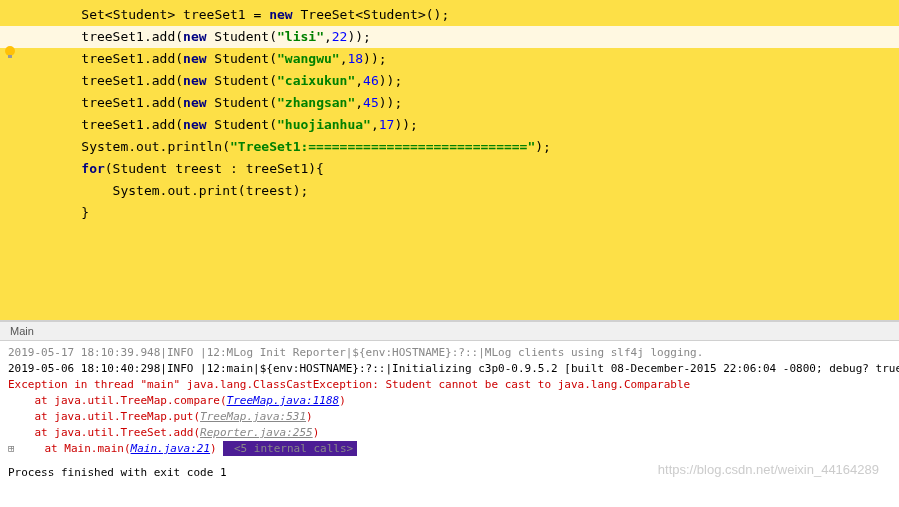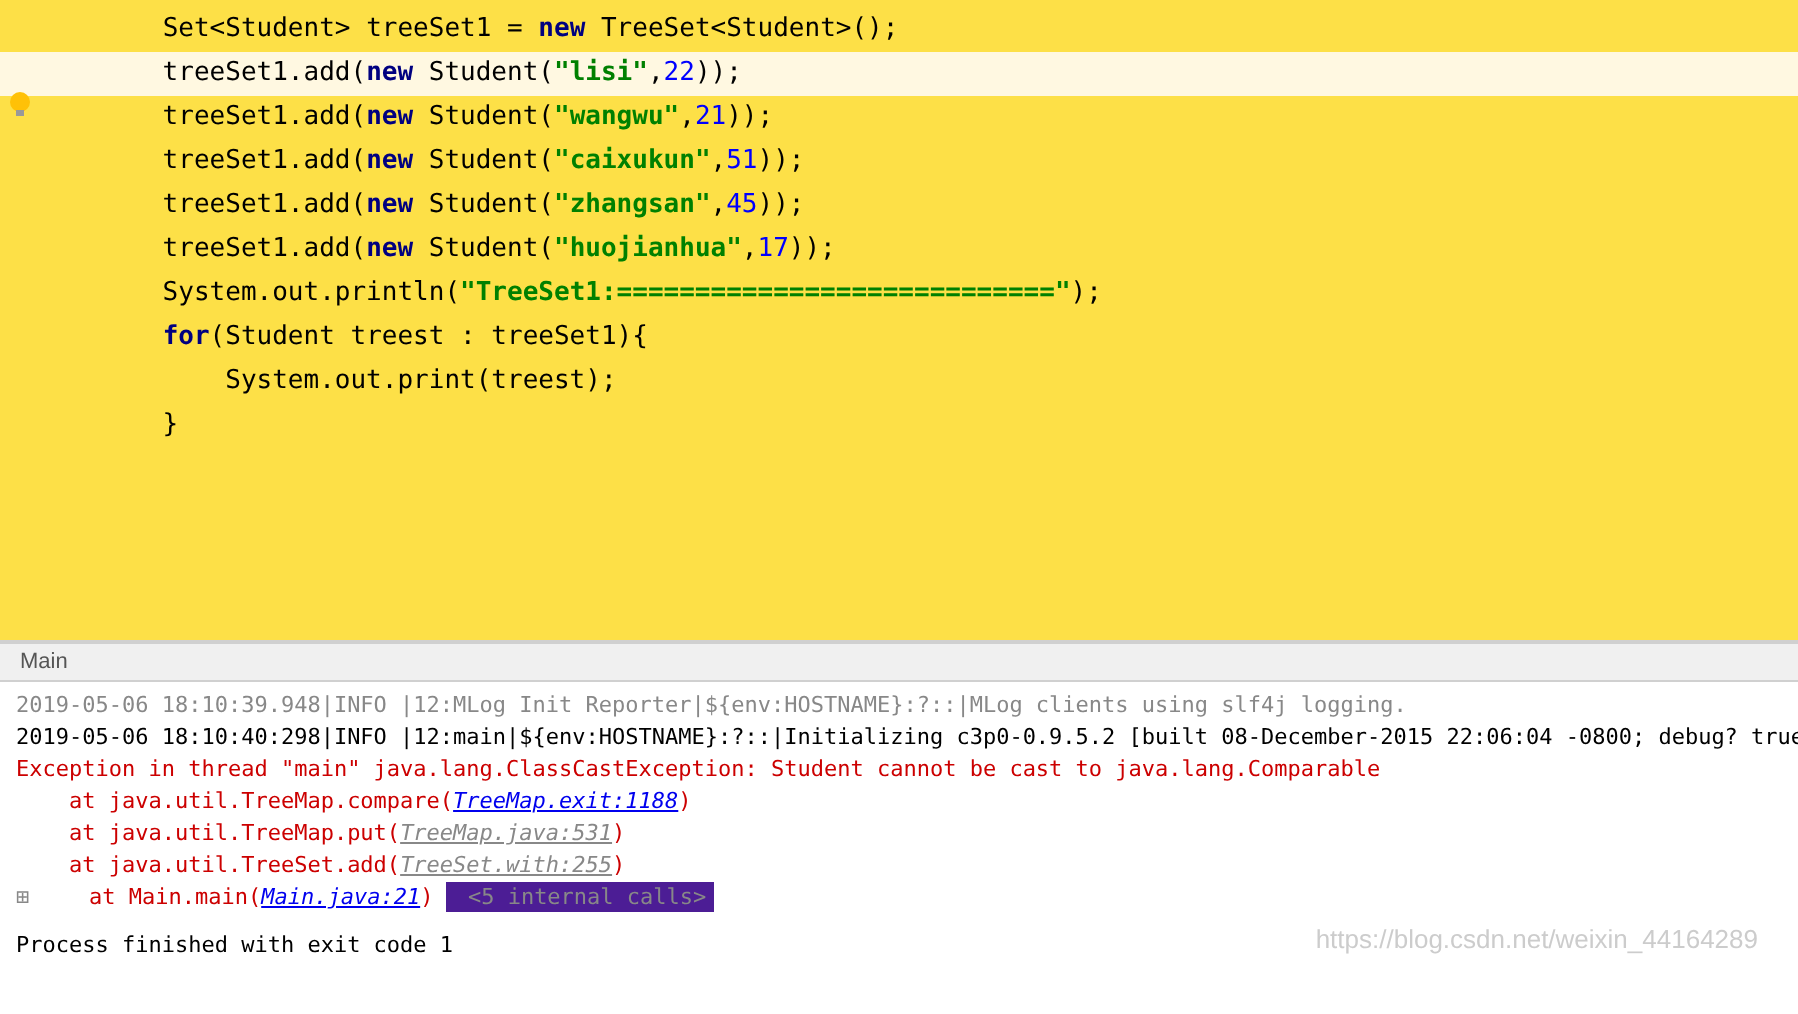--- a/index.html
+++ b/index.html
@@ -37,43 +37,43 @@
   <div class="highlighted-line"></div>
   <div class="bulb-icon">
     <svg viewBox="0 0 16 16">
         <circle cx="8" cy="7" r="5" fill="#ffc107"></circle>
         <rect x="6" y="11" width="4" height="3" fill="#999"></rect>
       </svg>
   </div>
   <div class="code-content" id="code-lines">
       <div class="code-line">    <span class="type">Set</span>&lt;<span class="type">Student</span>&gt; treeSet1 = <span class="kw">new</span> TreeSet&lt;<span class="generics">Student</span>&gt;();</div>
       <div class="code-line">    treeSet1.add(<span class="kw">new</span> Student(<span class="str">"lisi"</span>,<span class="num">22</span>));</div>
-      <div class="code-line">    treeSet1.add(<span class="kw">new</span> Student(<span class="str">"wangwu"</span>,<span class="num">21</span>));</div>
-      <div class="code-line">    treeSet1.add(<span class="kw">new</span> Student(<span class="str">"caixukun"</span>,<span class="num">51</span>));</div>
+      <div class="code-line">    treeSet1.add(<span class="kw">new</span> Student(<span class="str">"wangwu"</span>,<span class="num">18</span>));</div>
+      <div class="code-line">    treeSet1.add(<span class="kw">new</span> Student(<span class="str">"caixukun"</span>,<span class="num">46</span>));</div>
       <div class="code-line">    treeSet1.add(<span class="kw">new</span> Student(<span class="str">"zhangsan"</span>,<span class="num">45</span>));</div>
       <div class="code-line">    treeSet1.add(<span class="kw">new</span> Student(<span class="str">"huojianhua"</span>,<span class="num">17</span>));</div>
       <div class="code-line">    System.<span class="static-field">out</span>.println(<span class="str">"TreeSet1:============================"</span>);</div>
       <div class="code-line">    <span class="kw">for</span>(Student treest : treeSet1){</div>
       <div class="code-line">        System.<span class="static-field">out</span>.print(treest);</div>
       <div class="code-line">    }</div>
     </div>
 </div>
 
 <div class="divider"></div>
 
 <div class="tab-bar">
   <span>Main</span>
 </div>
 
 <div class="console">
-  <div class="console-line log-cut">2019-05-06 18:10:39.948|INFO |12:MLog Init Reporter|${env:HOSTNAME}:?::|MLog clients using slf4j logging.</div>
+  <div class="console-line log-cut">2019-05-17 18:10:39.948|INFO |12:MLog Init Reporter|${env:HOSTNAME}:?::|MLog clients using slf4j logging.</div>
   <div class="console-line log-info">2019-05-06 18:10:40:298|INFO |12:main|${env:HOSTNAME}:?::|Initializing c3p0-0.9.5.2 [built 08-December-2015 22:06:04 -0800; debug? true; trace: 10]</div>
   <div class="console-line exception">Exception in thread "main" java.lang.ClassCastException: Student cannot be cast to java.lang.Comparable</div>
   <div id="stack-lines">
-      <div class="console-line exception">    at java.util.TreeMap.compare(<span class="stack-link">TreeMap.exit:1188</span>)</div>
+      <div class="console-line exception">    at java.util.TreeMap.compare(<span class="stack-link">TreeMap.java:1188</span>)</div>
       <div class="console-line exception">    at java.util.TreeMap.put(<span class="stack-link-grey">TreeMap.java:531</span>)</div>
-      <div class="console-line exception">    at java.util.TreeSet.add(<span class="stack-link-grey">TreeSet.with:255</span>)</div>
+      <div class="console-line exception">    at java.util.TreeSet.add(<span class="stack-link-grey">Reporter.java:255</span>)</div>
       <div class="console-line exception"><span class="expand-icon">⊞ </span>    at Main.main(<span class="stack-link">Main.java:21</span>) <span class="internal-calls"> &lt;5 internal calls&gt;</span></div>
     </div>
   <div class="console-line process-exit">Process finished with exit code 1</div>
 </div>
 
 <div class="watermark">https://blog.csdn.net/weixin_44164289</div>
 
 </body></html>

